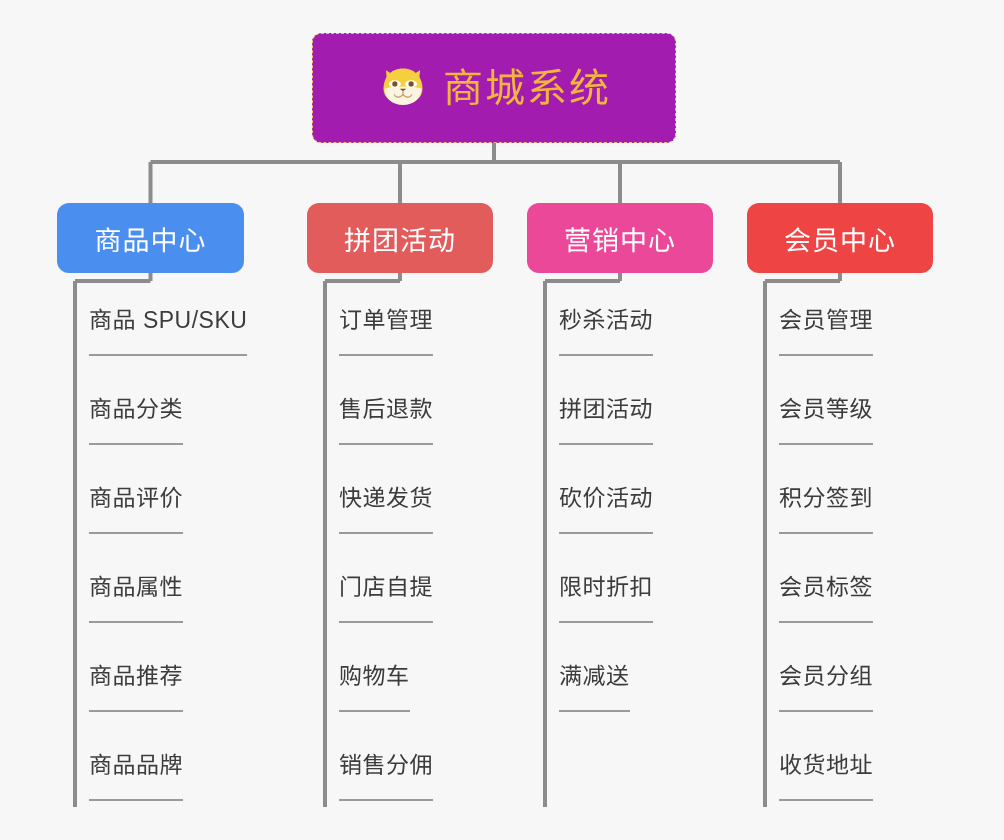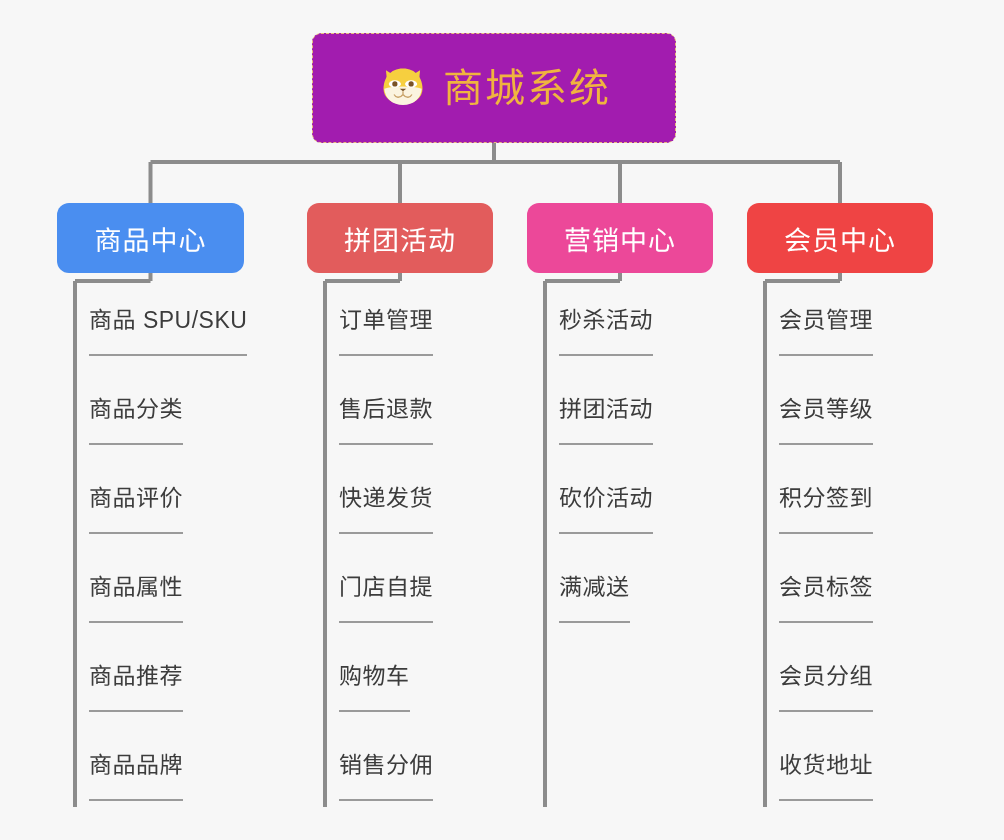--- a/index.html
+++ b/index.html
@@ -209,20 +209,23 @@
           <div class="leaf-item">
             <span class="leaf-label">秒杀活动</span>
           </div>
           <div class="leaf-item">
             <span class="leaf-label">拼团活动</span>
           </div>
           <div class="leaf-item">
             <span class="leaf-label">砍价活动</span>
           </div>
           <div class="leaf-item">
+            <span class="leaf-label">限时折扣</span>
+          </div>
+          <div class="leaf-item">
             <span class="leaf-label">满减送</span>
           </div>
         </div>
       </div>
       <div class="column" style="left: 747px; width: 186px;">
         <div class="cat-header" style="background: #ef4444; width: 186px;">会员中心</div>
         <div class="leaf-list">
           <div class="leaf-item">
             <span class="leaf-label">会员管理</span>
           </div>

